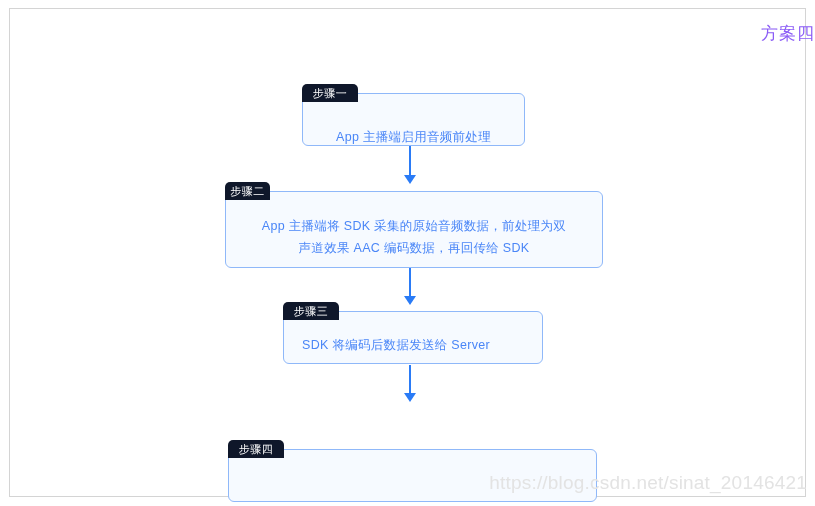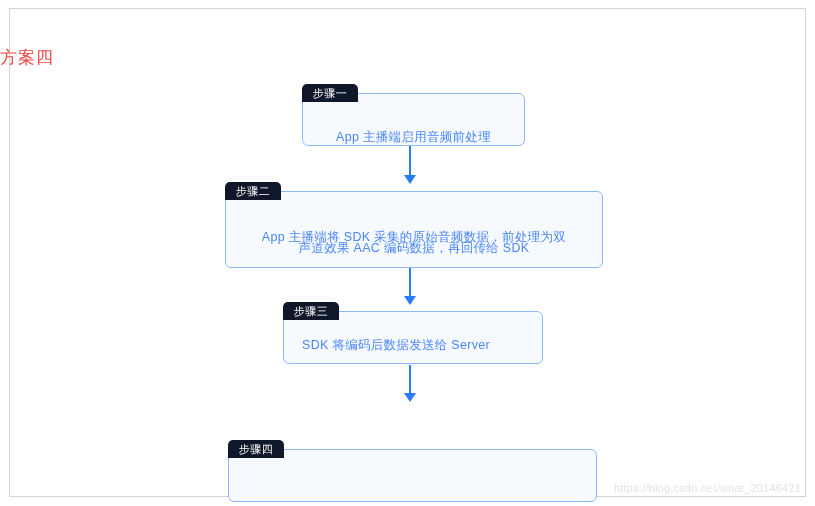--- a/index.html
+++ b/index.html
@@ -24,25 +24,25 @@
     top: 8px;
     width: 797px;
     height: 489px;
     border: 1px solid #d4d4d4;
     box-sizing: border-box;
     pointer-events: none;
   }
   .diagram-title {
     position: absolute;
     left: 0;
-    top: 46px;
+    top: 22px;
     width: 815px;
-    text-align: left;
+    text-align: right;
     font-size: 17px;
-    color: #ef4444;
+    color: #8b5cf6;
     letter-spacing: 1px;
     font-weight: normal;
   }
   
   .step-group {
     position: absolute;
   }
   .step-box {
     position: absolute;
     left: 0;
@@ -93,23 +93,23 @@
     position: absolute;
     left: 1px;
     width: 0;
     height: 0;
     border-left: 6px solid transparent;
     border-right: 6px solid transparent;
     border-top: 9px solid #2a7bf6;
   }
   .watermark {
     position: absolute;
-    right: 14px;
+    right: 8px;
     bottom: 12px;
-    font-size: 11px;
+    font-size: 19px;
     color: #e3e3e3;
     letter-spacing: 0.2px;
     white-space: nowrap;
   }
 </style>
 </head>
 <body>
 
 <div id="canvas">
 
@@ -123,22 +123,22 @@
     <div class="step-text" style="top:42px;">App 主播端启用音频前处理</div>
   </div>
 
   <div class="arrow" style="left:403px; top:146px; height:39px;">
     <div class="shaft" style="height:30px;"></div>
     <div class="head" style="top:29px;"></div>
   </div>
 
   <div class="step-group" style="left:225px; top:182px; width:378px; height:86px;">
     <div class="step-box" style="width:378px; height:77px;"></div>
-    <div class="step-tab" style="width:56px;font-family:Liberation Serif, serif;">步骤二</div>
-    <div class="step-text" style="top:44px;">App 主播端将 SDK 采集的原始音频数据，前处理为双</div>
+    <div class="step-tab" style="width:45px;font-family:Liberation Serif, serif;">步骤二</div>
+    <div class="step-text" style="top:33px;">App 主播端将 SDK 采集的原始音频数据，前处理为双</div>
     <div class="step-text" style="top:55px;">声道效果 AAC 编码数据，再回传给 SDK</div>
   </div>
 
   <div class="arrow" style="left:403px; top:268px; height:38px;">
     <div class="shaft" style="height:29px;"></div>
     <div class="head" style="top:28px;"></div>
   </div>
 
   <div class="step-group" style="left:283px; top:302px; width:226px; height:62px;">
     <div class="step-box" style="width:260px; height:53px;"></div>

